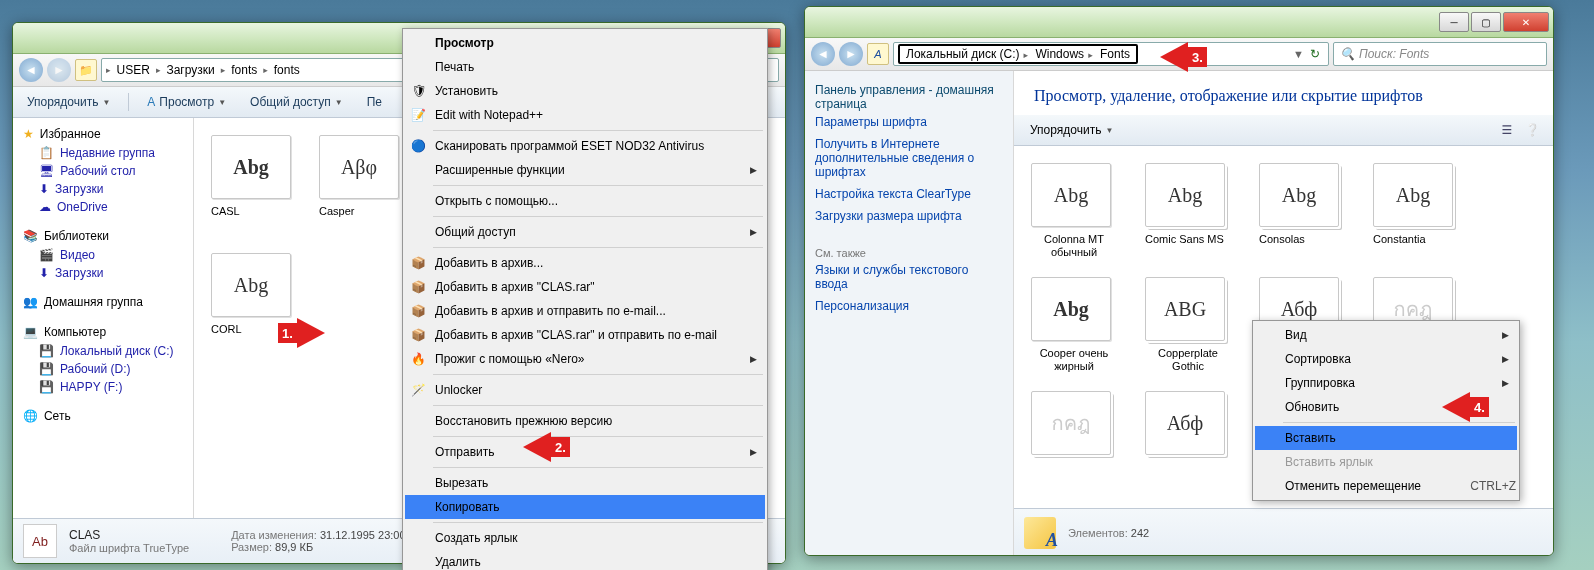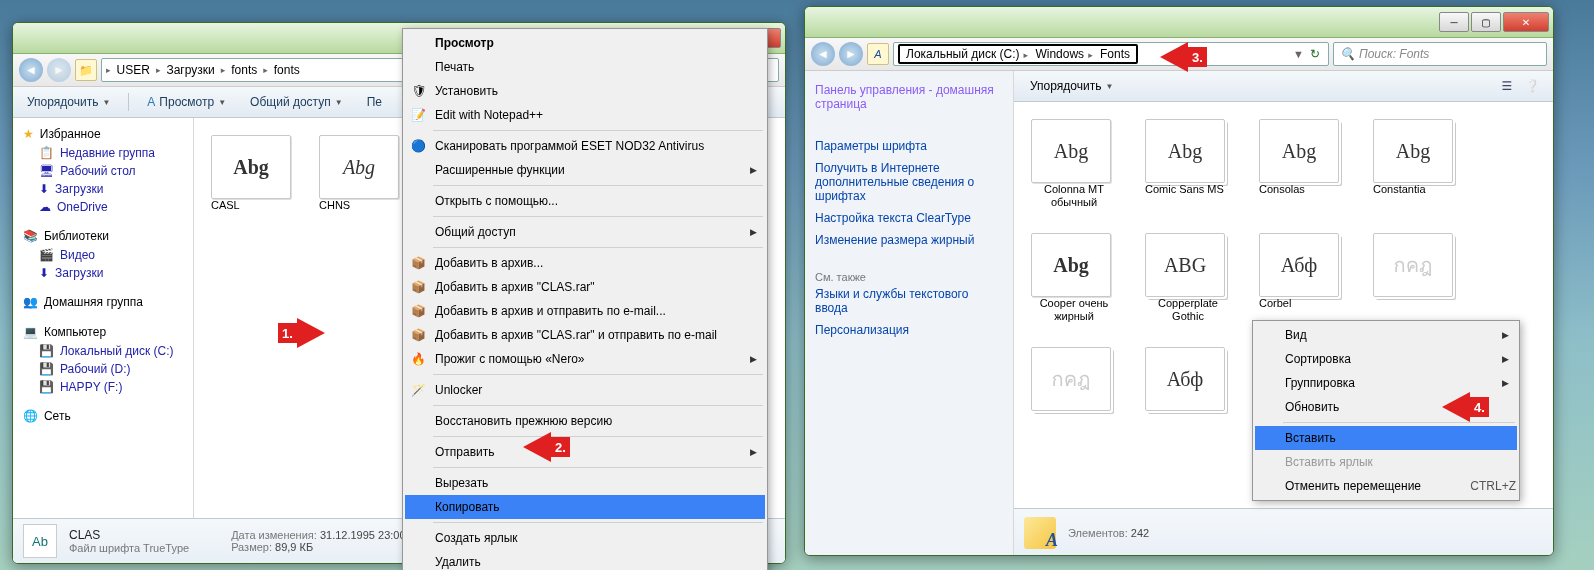--- a/index.html
+++ b/index.html
@@ -26,35 +26,35 @@
 .sb-header{display:flex;align-items:center;gap:6px;padding:3px 10px;cursor:pointer}
 .sb-item{display:flex;align-items:center;gap:6px;padding:2px 10px 2px 26px;cursor:pointer;color:#22a}
 .star-icon{color:#f0b020}
 .drive-icon{color:#7090b0}
 .mainarea{flex:1;background:#fff;position:relative;overflow:hidden}
 .font-grid{display:flex;flex-wrap:wrap;gap:8px;padding:12px;align-content:flex-start}
 .font-item{width:90px;height:100px;display:flex;flex-direction:column;align-items:flex-start;cursor:pointer;padding:4px;border:1px solid transparent;border-radius:2px}
 .font-item.selected{background:#d8e8fa;border:1px solid #7da2ce}
 .font-thumb{width:78px;height:62px;background:#fff;border:1px solid #c8c8c8;border-radius:2px;display:flex;align-items:center;justify-content:center;font-size:20px;font-family:Georgia,serif;color:#333;box-shadow:1px 1px 0 #e0e0e0}
 .font-thumb.stack{box-shadow:2px 2px 0 #fff,3px 3px 0 #c8c8c8}
-.font-label{font-size:11px;text-align:center;line-height:13px;max-width:86px}
+.font-label{margin-top:6px;font-size:11px;text-align:center;line-height:13px;max-width:86px}
 .context-menu{position:absolute;background:#f0f0f0;border:1px solid #979797;box-shadow:2px 2px 8px rgba(0,0,0,0.3);font-size:12px;padding:2px;z-index:100}
 .cm-item{padding:5px 30px 5px 30px;cursor:pointer;position:relative;white-space:nowrap}
 .cm-item.bold{font-weight:bold}
 .cm-item.disabled{color:#999}
 .cm-item.highlighted{background:#3b82f6}
 .cm-sep{height:1px;background:#d0d0d0;margin:3px 2px 3px 28px}
 .cm-icon{position:absolute;left:6px;top:4px;width:16px;height:16px;display:flex;align-items:center;justify-content:center;font-size:12px}
 .cm-arrow{position:absolute;right:8px;top:7px;font-size:9px;color:#333}
 .cm-shortcut{position:absolute;right:1px;color:#555}
 .statusbar{position:absolute;bottom:0;left:0;right:0;height:44px;background:linear-gradient(180deg,#f4f8fb,#e8eff6);border-top:1px solid #c0cad6;display:flex;align-items:center;padding:0 10px;gap:12px;font-size:11px;color:#444}
-.status-thumb{width:32px;height:32px;background:#fff;border:1px solid #ccc;display:flex;align-items:center;justify-content:center;font-size:13px;color:#0f766e}
+.status-thumb{width:32px;height:32px;background:#fff;border:1px solid #ccc;display:flex;align-items:center;justify-content:center;font-size:13px;color:#7f1d1d}
 .control-sidebar{width:188px;background:#f0f4f8;border-right:1px solid #d8d8d8;padding:12px 10px;font-size:12px}
 .cs-link{display:block;padding:4px 0;color:#0645ad;cursor:pointer}
-.cs-header{color:#8b5cf6;margin-bottom:24px}
+.cs-header{color:#0c4a6e;margin-bottom:0}
 .cs-section{margin-top:20px;color:#777;font-size:11px}
 .font-panel-header{font-size:16px;color:#003399;padding:16px 20px 10px;font-family:"Segoe UI"}
 .font-toolbar{height:30px;background:linear-gradient(180deg,#f4f8fb,#e2eaf2);border-bottom:1px solid #c0cad6;display:flex;align-items:center;padding:0 10px;justify-content:space-between}
 .font-tb-right{display:flex;gap:6px;align-items:center}
 .tb-icon{width:20px;height:20px;display:flex;align-items:center;justify-content:center;cursor:pointer;color:#446}
 .arrow-right{width:0;height:0;border-top:15px solid transparent;border-bottom:15px solid transparent;border-left:28px solid #e02020}
 .arrow-left{width:0;height:0;border-top:15px solid transparent;border-bottom:15px solid transparent;border-right:28px solid #e02020}
 .arrow-body{background:#e02020;height:20px;display:flex;align-items:center;justify-content:center;color:#fff;font-weight:bold;font-size:13px;padding:0 4px}
 .red-arrow-container{position:absolute;display:flex;align-items:center;z-index:200}
 .addr-highlight{border:2px solid #000000;padding:1px 2px;border-radius:2px}
@@ -171,20 +171,24 @@
           </div>
       </div>
     </div>
     <div class="mainarea">
       <div class="font-grid" id="left-grid">
           <div class="font-item">
             <div class="font-thumb" style="font-weight: bold;">Abg</div>
             <div class="font-label">CASL</div>
           </div>
           <div class="font-item">
+            <div class="font-thumb">Αβφ</div>
+            <div class="font-label">Casper</div>
+          </div>
+          <div class="font-item">
             <div class="font-thumb" style="font-style: italic;">Abg</div>
             <div class="font-label">CHNS</div>
           </div>
           <div class="font-item selected">
             <div class="font-thumb">Abg</div>
             <div class="font-label">CLAS</div>
           </div>
           <div class="font-item">
             <div class="font-thumb" style="font-weight: bold;">Abg</div>
             <div class="font-label">COOP</div>
@@ -265,26 +269,27 @@
       <span class="search-icon">🔍</span>
       <span>Поиск: Fonts</span>
     </div>
   </div>
   <div style="display:flex;height:calc(100% - 62px)">
     <div class="control-sidebar">
       <div class="cs-header">Панель управления - домашняя страница</div>
       <a class="cs-link">Параметры шрифта</a>
       <a class="cs-link">Получить в Интернете дополнительные сведения о шрифтах</a>
       <a class="cs-link">Настройка текста ClearType</a>
-      <a class="cs-link">Изменение размера жирный</a>
+      <a class="cs-link">Загрузки размера шрифта</a>
       <div class="cs-section">См. также</div>
       <a class="cs-link">Языки и службы текстового ввода</a>
       <a class="cs-link">Персонализация</a>
     </div>
     <div style="flex:1;display:flex;flex-direction:column;position:relative">
+      <div class="font-panel-header">Просмотр, удаление, отображение или скрытие шрифтов</div>
       <div class="font-toolbar">
         <div class="tb-item">
             <span>Упорядочить</span>
             <span class="tb-arrow">▼</span>
           </div>
         <div class="font-tb-right">
           <div class="tb-icon">☰</div>
           <div class="tb-icon" style="color:#2a7ab8">❔</div>
         </div>
       </div>

